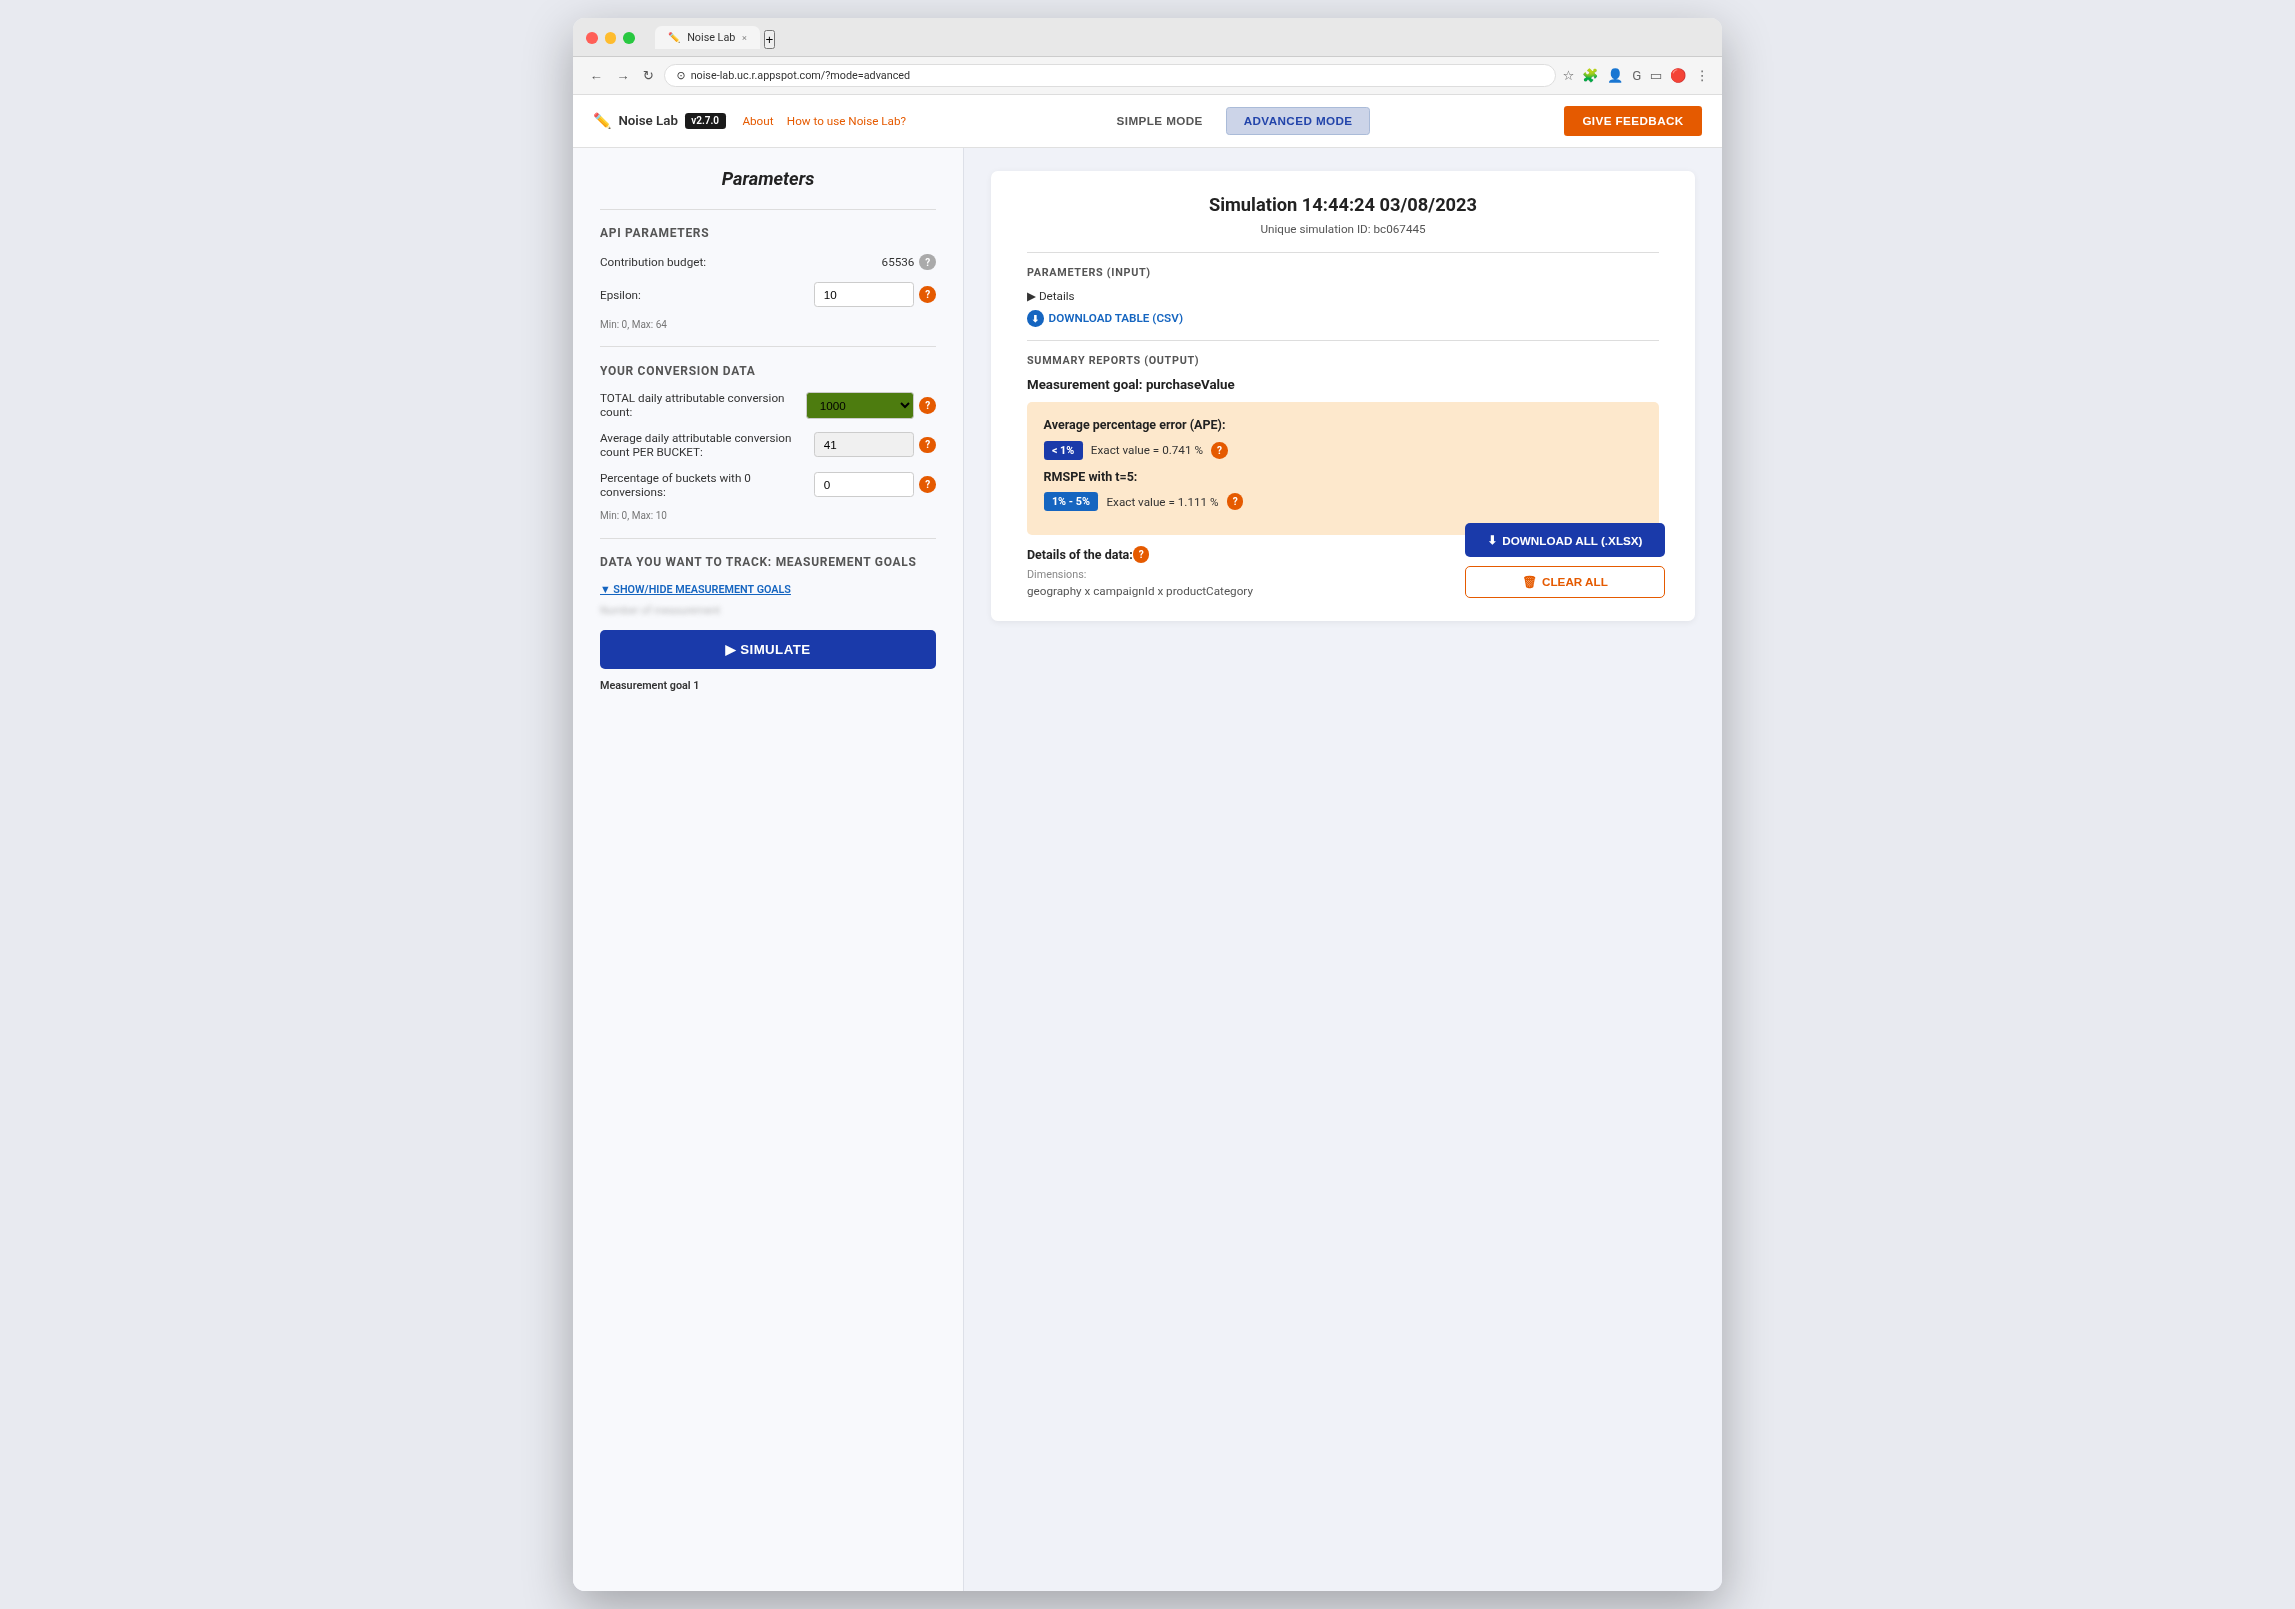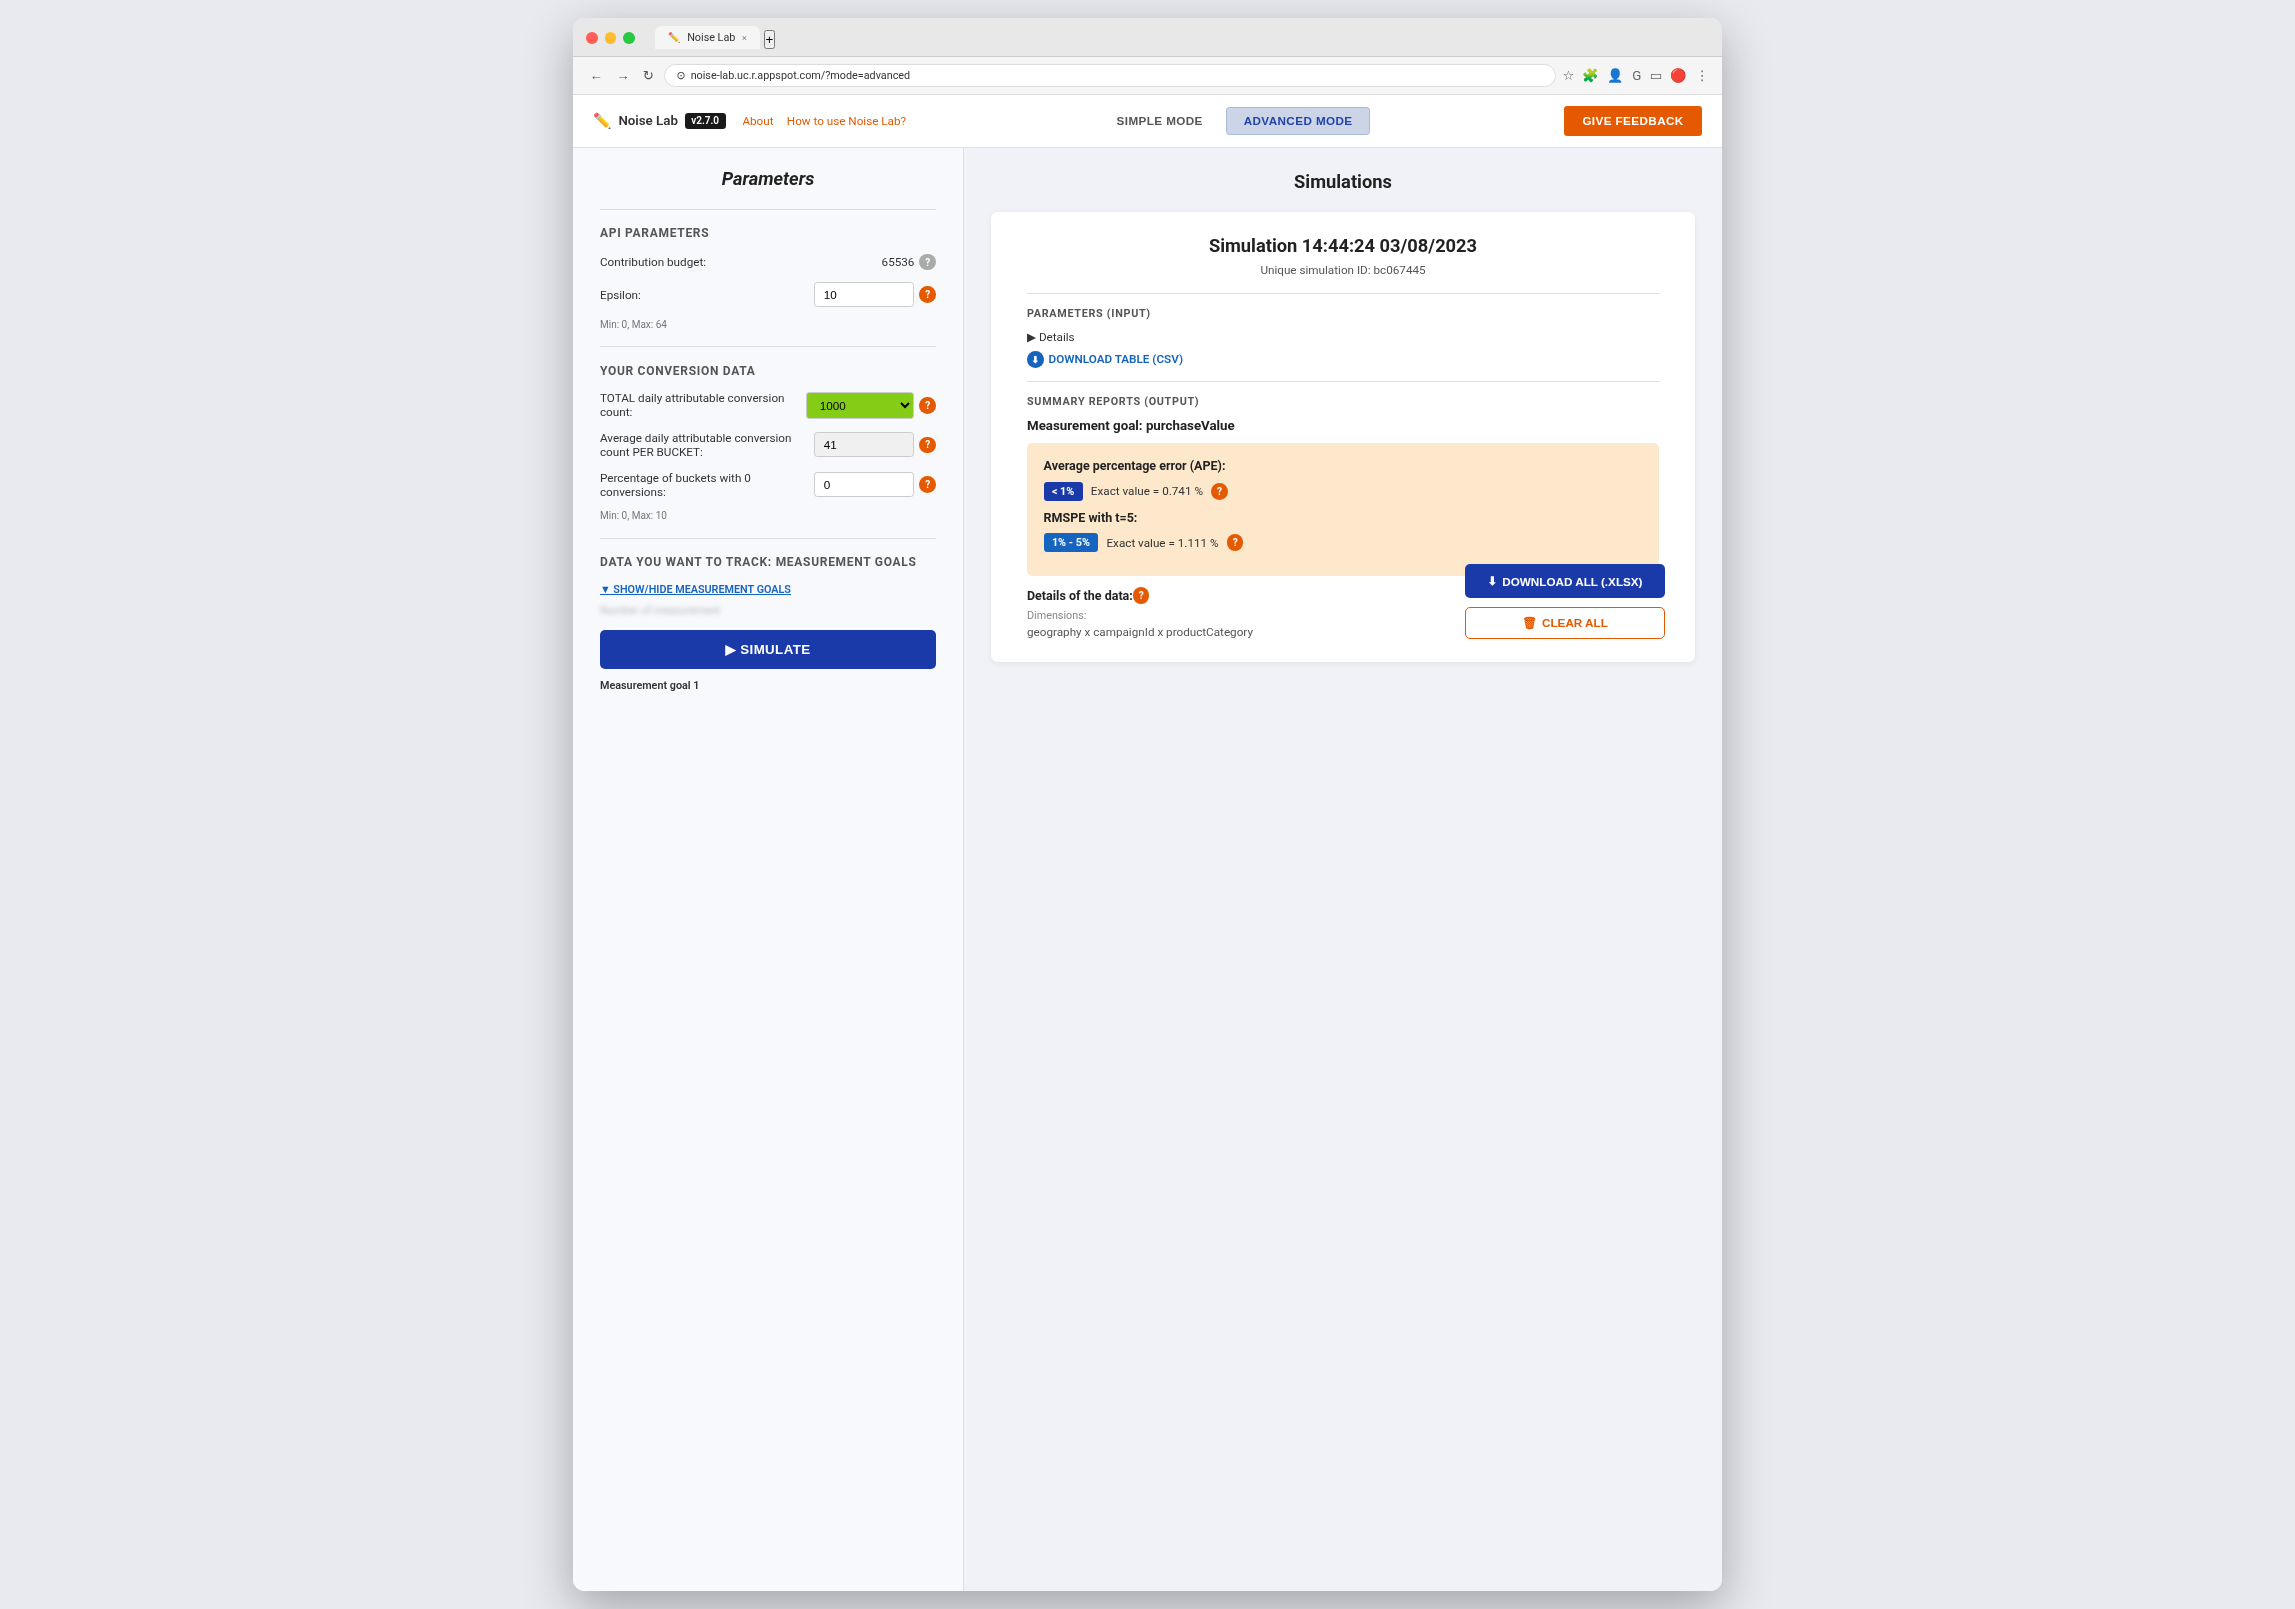--- a/index.html
+++ b/index.html
@@ -302,21 +302,21 @@
     .param-group {
       margin-bottom: 13.3px;
     }
 
     select.param-select {
       border: 0.8px solid #ccc;
       border-radius: 3.3px;
       padding: 5px 8.3px;
       font-size: 11.7px;
       width: 108px;
-      background: #84cc16;
+      background: #4d7c0f;
       cursor: pointer;
     }
 
     .show-hide-link {
       color: #1565c0;
       font-size: 10.8px;
       font-weight: 600;
       text-decoration: underline;
       cursor: pointer;
       display: flex;
@@ -696,21 +696,20 @@
       <div class="blurred-area">
         <span>Number of measurement</span>
       </div>
 
       <button class="simulate-btn">▶ SIMULATE</button>
 
       <div class="measurement-goal-section">Measurement goal 1</div>
     </div>
 
     <div class="right-panel">
-      <h2 class="simulations-title">Simulations</h2>
 
       <div class="simulation-card">
 
         <h3 class="sim-header-title">Simulation 14:44:24 03/08/2023</h3>
         <div class="sim-id">
           <span>Unique simulation ID:</span>
           <span>bc067445</span>
         </div>
 
         <hr class="sim-divider">

